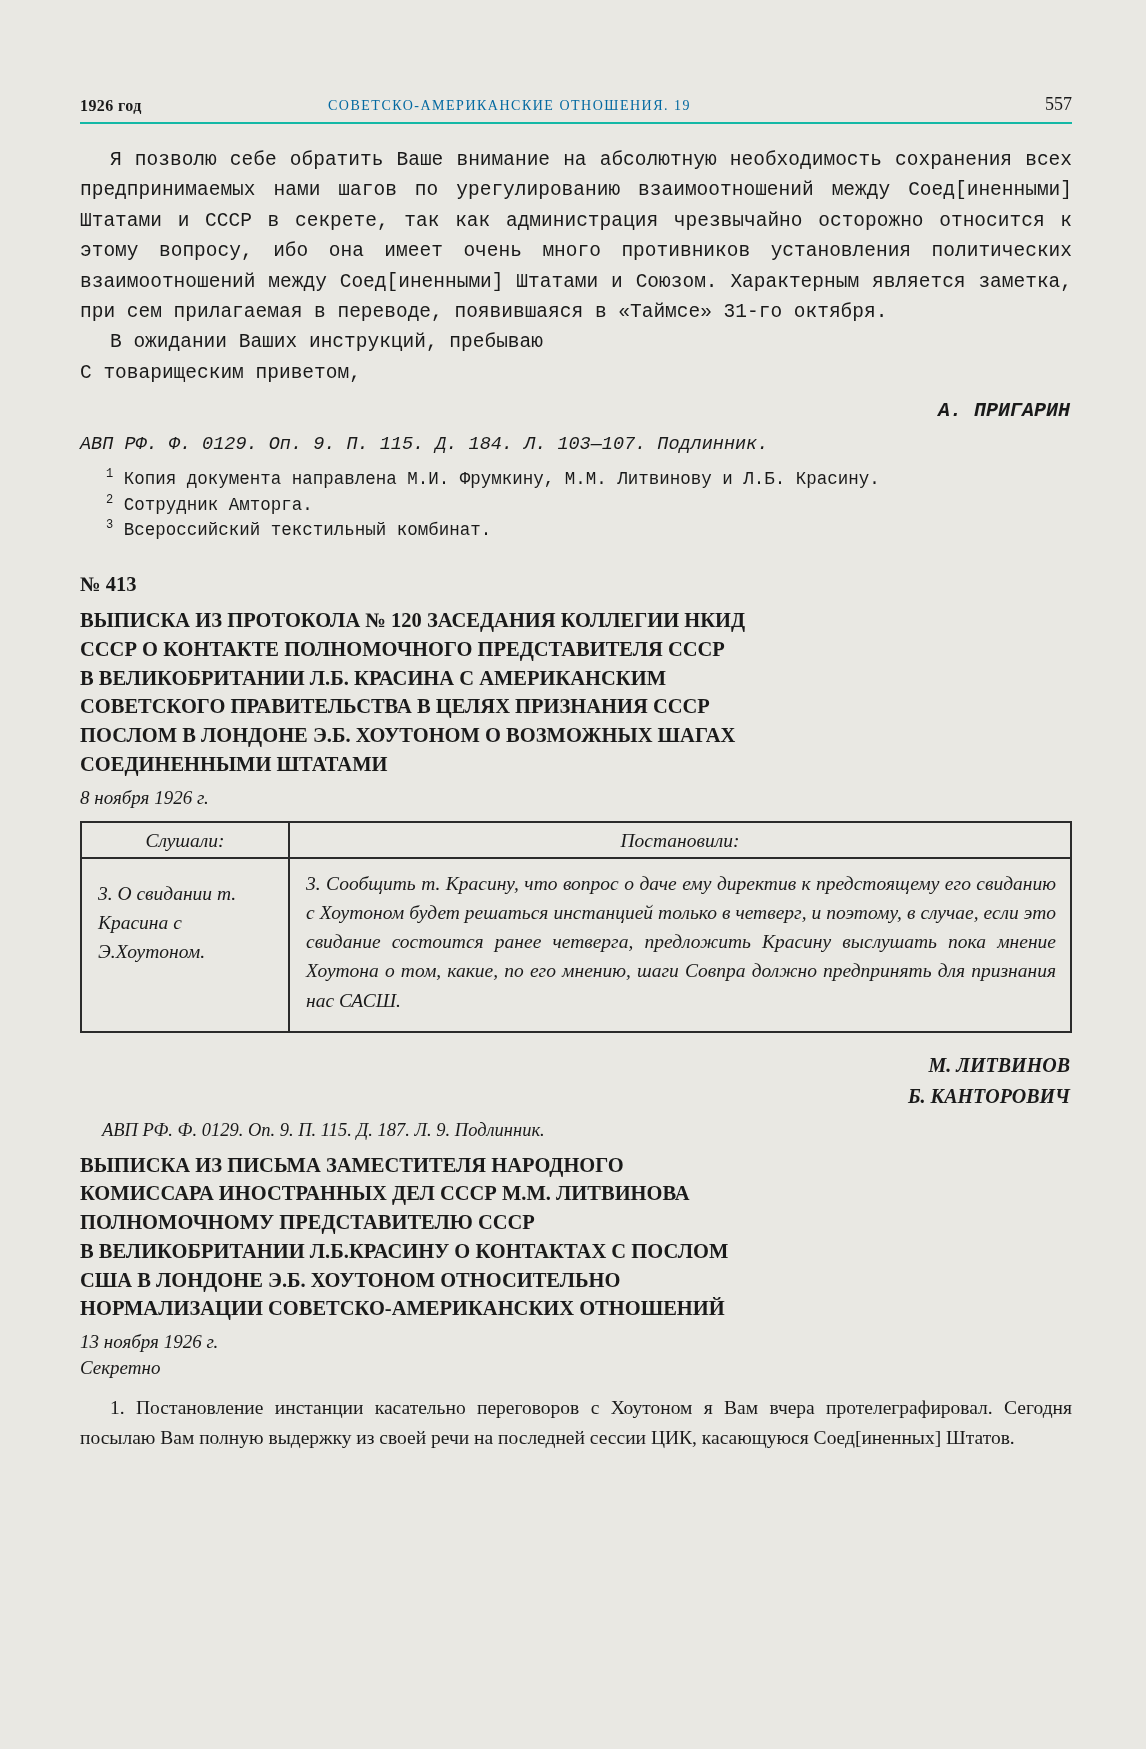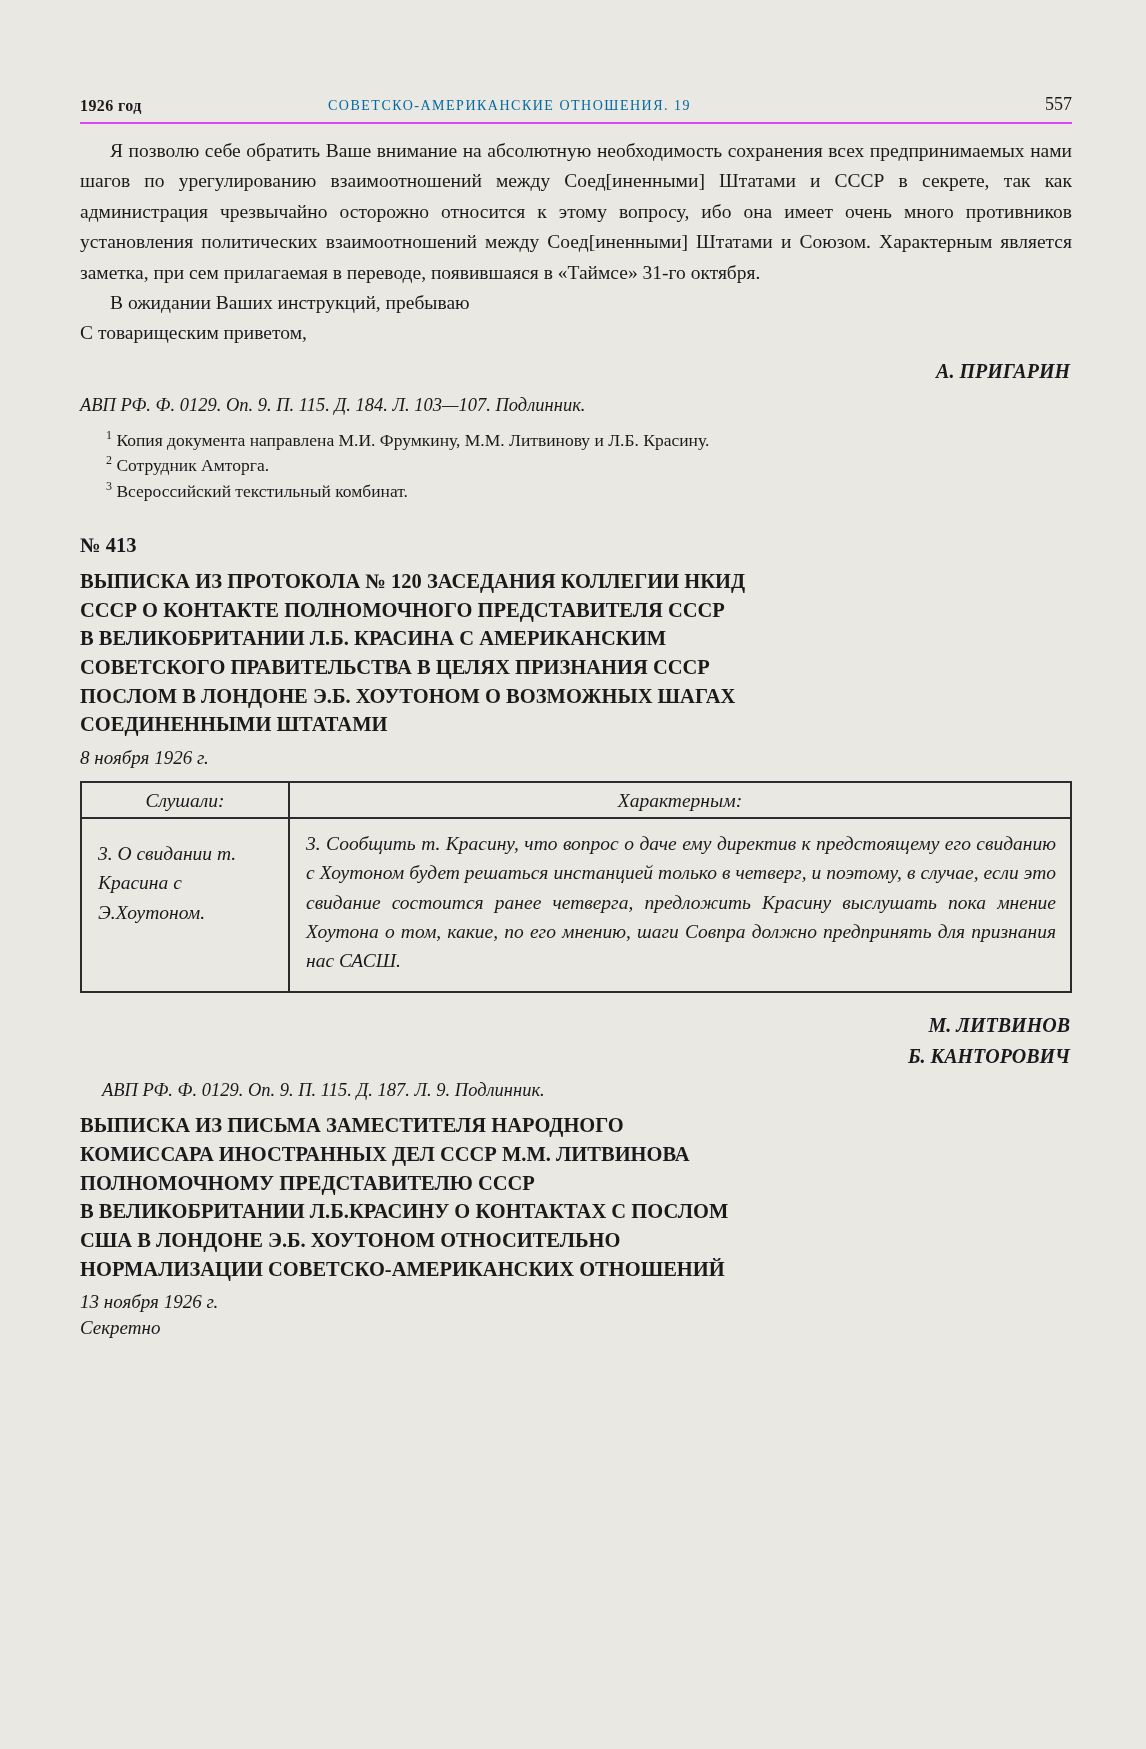--- a/index.html
+++ b/index.html
@@ -10,32 +10,32 @@
     font-family: "Liberation Serif", "DejaVu Serif", serif;
     color: #1a1a1a;
     position: relative;
     overflow: hidden;
   }
   .scan { position: absolute; inset: 0; padding: 94px 74px 0 80px; }
 
   .page-header {
     position: relative;
     display: flex; justify-content: space-between; align-items: flex-end;
-    border-bottom: 2px solid #d946ef;
+    border-bottom: 2px solid #14b8a6;
     padding-bottom: 7px;
   }
   .year { font-weight: bold; font-size: 16px; letter-spacing: .4px; }
   .pnum { font-size: 18px; }
   .bleed {
     position: absolute; left: 25%; bottom: 8px;
     color: #0369a1; font-size: 14px; letter-spacing: 1.5px;
     filter: blur(.4px);
   }
 
-  section.d412 { margin-top: 12px; }
+  section.d412 { margin-top: 21px; font-family: Liberation Mono, monospace; }
 
   .body { font-size: 19.5px; line-height: 1.56; text-align: justify; }
   .ind { text-indent: 30px; }
 
   .sig {
     font-size: 20px; font-style: italic; font-weight: bold;
     text-align: right; line-height: 1.45; padding-right: 2px;
   }
   p.sig-single { margin-top: 8px; }
 
@@ -100,21 +100,21 @@
       <div>СОВЕТСКОГО ПРАВИТЕЛЬСТВА В ЦЕЛЯХ ПРИЗНАНИЯ СССР</div>
       <div>ПОСЛОМ В ЛОНДОНЕ Э.Б. ХОУТОНОМ О ВОЗМОЖНЫХ ШАГАХ</div>
       <div>СОЕДИНЕННЫМИ ШТАТАМИ</div>
     </div>
     <p class="date">8 ноября 1926 г.</p>
 
     <table class="protocol">
       <tbody>
         <tr>
           <th class="c1">Слушали:</th>
-          <th class="c2">Характерным:</th>
+          <th class="c2">Постановили:</th>
         </tr>
         <tr>
           <td class="c1">3. О свидании т. Красина с Э.Хоутоном.</td>
           <td class="c2">3. Сообщить т. Красину, что вопрос о даче ему директив к предстоящему его свиданию с Хоутоном будет решаться инстанцией только в четверг, и поэтому, в случае, если это свидание состоится ранее четверга, предложить Красину выслушать пока мнение Хоутона о том, какие, по его мнению, шаги Совпра должно предпринять для признания нас САСШ.</td>
         </tr>
       </tbody>
     </table>
 
     <div class="sigblock">
       <p class="sig">М. ЛИТВИНОВ</p>
@@ -127,15 +127,16 @@
     <div class="title">
       <div>ВЫПИСКА ИЗ ПИСЬМА ЗАМЕСТИТЕЛЯ НАРОДНОГО</div>
       <div>КОМИССАРА ИНОСТРАННЫХ ДЕЛ СССР М.М. ЛИТВИНОВА</div>
       <div>ПОЛНОМОЧНОМУ ПРЕДСТАВИТЕЛЮ СССР</div>
       <div>В ВЕЛИКОБРИТАНИИ Л.Б.КРАСИНУ О КОНТАКТАХ С ПОСЛОМ</div>
       <div>США В ЛОНДОНЕ Э.Б. ХОУТОНОМ ОТНОСИТЕЛЬНО</div>
       <div>НОРМАЛИЗАЦИИ СОВЕТСКО-АМЕРИКАНСКИХ ОТНОШЕНИЙ</div>
     </div>
     <p class="date">13 ноября 1926 г.</p>
     <p class="secret">Секретно</p>
+    <p class="body ind">1. Постановление инстанции касательно переговоров с Хоутоном я Вам вчера протелеграфировал. Сегодня посылаю Вам полную выдержку из своей речи на последней сессии ЦИК, касающуюся Соед[иненных] Штатов.</p>
   </section>
 
 </div>
 
 </body></html>

